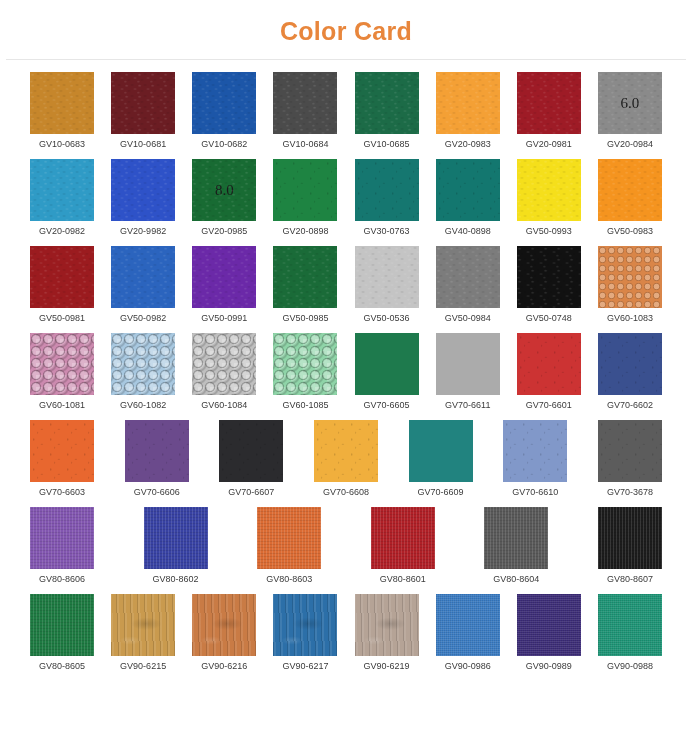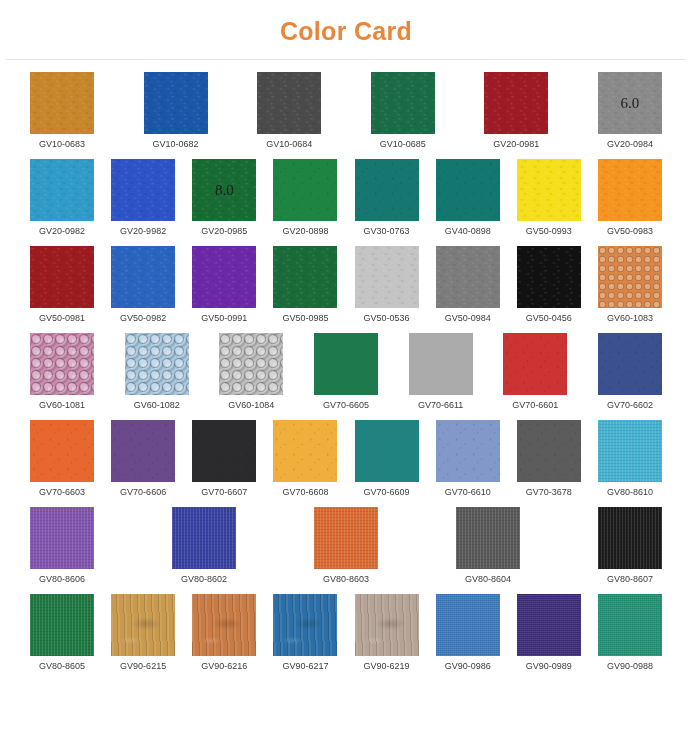--- a/index.html
+++ b/index.html
@@ -157,30 +157,38 @@
 <div class="page">
   <h1 class="page-title">Color Card</h1>
   <div class="divider"></div>
   <div class="grid" id="swatch-grid">
       <div class="row">
         <div class="cell">
           <div class="swatch tex-leather" style="background: rgb(198, 134, 43);"></div>
           <div class="swatch-label">GV10-0683</div>
         </div>
         <div class="cell">
+          <div class="swatch tex-leather" style="background: rgb(107, 29, 35);"></div>
+          <div class="swatch-label">GV10-0681</div>
+        </div>
+        <div class="cell">
           <div class="swatch tex-leather" style="background: rgb(28, 86, 168);"></div>
           <div class="swatch-label">GV10-0682</div>
         </div>
         <div class="cell">
           <div class="swatch tex-leather" style="background: rgb(75, 75, 75);"></div>
           <div class="swatch-label">GV10-0684</div>
         </div>
         <div class="cell">
           <div class="swatch tex-leather" style="background: rgb(28, 107, 71);"></div>
           <div class="swatch-label">GV10-0685</div>
+        </div>
+        <div class="cell">
+          <div class="swatch tex-leather" style="background: rgb(244, 160, 53);"></div>
+          <div class="swatch-label">GV20-0983</div>
         </div>
         <div class="cell">
           <div class="swatch tex-leather" style="background: rgb(158, 27, 38);"></div>
           <div class="swatch-label">GV20-0981</div>
         </div>
         <div class="cell">
           <div class="swatch tex-leather" style="background: rgb(138, 138, 138);">
             <div class="swatch-text">6.0</div>
           </div>
           <div class="swatch-label">GV20-0984</div>
@@ -242,41 +250,45 @@
         <div class="cell">
           <div class="swatch tex-leather" style="background: rgb(196, 196, 196);"></div>
           <div class="swatch-label">GV50-0536</div>
         </div>
         <div class="cell">
           <div class="swatch tex-leather" style="background: rgb(124, 124, 124);"></div>
           <div class="swatch-label">GV50-0984</div>
         </div>
         <div class="cell">
           <div class="swatch tex-leather" style="background: rgb(17, 17, 17);"></div>
-          <div class="swatch-label">GV50-0456</div>
+          <div class="swatch-label">GV50-0748</div>
         </div>
         <div class="cell">
           <div class="swatch tex-pebble" style="background: rgb(217, 133, 72);"></div>
           <div class="swatch-label">GV60-1083</div>
         </div>
       </div>
       <div class="row">
         <div class="cell">
           <div class="swatch tex-cell" style="background: rgb(204, 138, 175);"></div>
           <div class="swatch-label">GV60-1081</div>
         </div>
         <div class="cell">
           <div class="swatch tex-cell" style="background: rgb(168, 200, 224);"></div>
           <div class="swatch-label">GV60-1082</div>
         </div>
         <div class="cell">
           <div class="swatch tex-cell" style="background: rgb(191, 191, 191);"></div>
           <div class="swatch-label">GV60-1084</div>
         </div>
         <div class="cell">
+          <div class="swatch tex-cell" style="background: rgb(143, 212, 168);"></div>
+          <div class="swatch-label">GV60-1085</div>
+        </div>
+        <div class="cell">
           <div class="swatch tex-plain" style="background: rgb(30, 122, 77);"></div>
           <div class="swatch-label">GV70-6605</div>
         </div>
         <div class="cell">
           <div class="swatch tex-plain" style="background: rgb(171, 171, 171);"></div>
           <div class="swatch-label">GV70-6611</div>
         </div>
         <div class="cell">
           <div class="swatch tex-speck" style="background: rgb(204, 51, 51);"></div>
           <div class="swatch-label">GV70-6601</div>
@@ -308,37 +320,37 @@
           <div class="swatch-label">GV70-6609</div>
         </div>
         <div class="cell">
           <div class="swatch tex-speck" style="background: rgb(129, 152, 201);"></div>
           <div class="swatch-label">GV70-6610</div>
         </div>
         <div class="cell">
           <div class="swatch tex-speck" style="background: rgb(92, 92, 92);"></div>
           <div class="swatch-label">GV70-3678</div>
         </div>
-        <div class="cell">
-          <div class="swatch tex-fabric" style="background: rgb(69, 179, 209);"></div>
-          <div class="swatch-label">GV80-8610</div>
-        </div>
       </div>
       <div class="row">
         <div class="cell">
           <div class="swatch tex-fabric" style="background: rgb(130, 86, 176);"></div>
           <div class="swatch-label">GV80-8606</div>
         </div>
         <div class="cell">
           <div class="swatch tex-fabric" style="background: rgb(56, 66, 163);"></div>
           <div class="swatch-label">GV80-8602</div>
         </div>
         <div class="cell">
           <div class="swatch tex-fabric" style="background: rgb(219, 107, 51);"></div>
           <div class="swatch-label">GV80-8603</div>
+        </div>
+        <div class="cell">
+          <div class="swatch tex-fabric" style="background: rgb(176, 32, 39);"></div>
+          <div class="swatch-label">GV80-8601</div>
         </div>
         <div class="cell">
           <div class="swatch tex-fabric" style="background: rgb(89, 89, 89);"></div>
           <div class="swatch-label">GV80-8604</div>
         </div>
         <div class="cell">
           <div class="swatch tex-fabric" style="background: rgb(28, 28, 28);"></div>
           <div class="swatch-label">GV80-8607</div>
         </div>
       </div>

